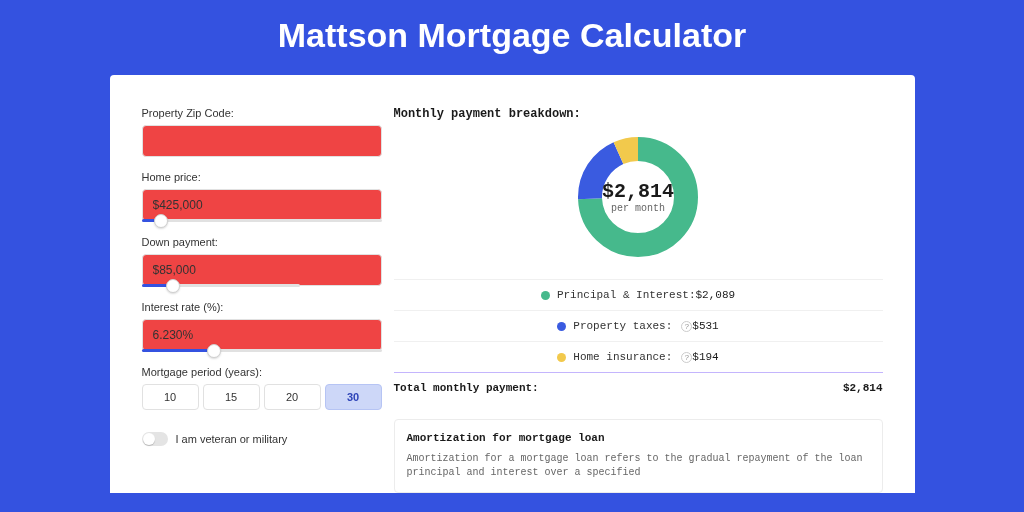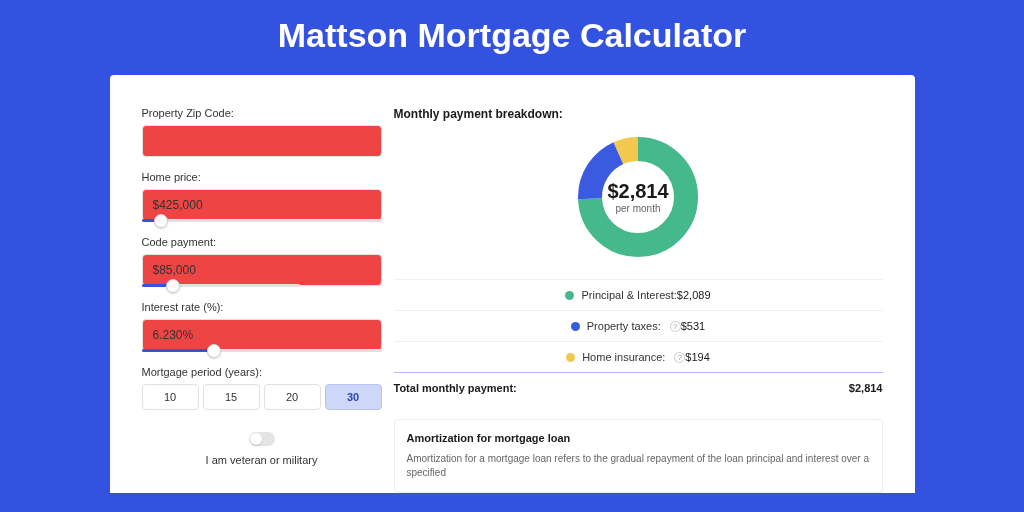--- a/index.html
+++ b/index.html
@@ -20,21 +20,21 @@
   .card {
     background: #fff;
     width: 805px;
     margin: 0 auto;
     border-radius: 4px 4px 0 0;
     padding: 32px 32px 0 32px;
     display: flex;
     gap: 12px;
   }
   .left-col { width: 240px; flex-shrink: 0; }
-  .right-col { flex: 1; }
+  .right-col { flex: 1; font-family: Liberation Mono, monospace; }
   .field-label {
     font-size: 11px;
     color: #333;
     margin-bottom: 6px;
     display: block;
   }
   .field-input {
     width: 100%;
     border: 1px solid #e1e1e1;
     border-radius: 4px;
@@ -81,21 +81,21 @@
     text-align: center;
     cursor: pointer;
     color: #333;
   }
   .period-btn.active {
     background: #cdd7f8;
     border-color: #b6c4f4;
     color: #2e44b8;
     font-weight: 600;
   }
-  .toggle-row { display: flex; align-items: center; gap: 8px; margin-top: 22px; flex-direction: column; }
+  .toggle-row { display: flex; align-items: center; gap: 8px; margin-top: 22px; }
   .toggle {
     width: 26px; height: 14px;
     background: #e4e4e4;
     border-radius: 10px;
     position: relative;
   }
   .toggle-knob {
     position: absolute;
     left: 1px; top: 1px;
     width: 12px; height: 12px;
@@ -185,21 +185,21 @@
     <div class="field-block">
       <label class="field-label">Home price:</label>
       <input class="field-input" value="$425,000" style="">
       <div class="slider-track">
         <div class="slider-fill" style="width:8%"></div>
         <div class="slider-handle" style="left:8%"></div>
       </div>
     </div>
 
     <div class="field-block">
-      <label class="field-label">Code payment:</label>
+      <label class="field-label">Down payment:</label>
       <div class="two-col">
         <input class="field-input" value="$85,000" style="">
       </div>
       <div class="slider-track slider-wrap-narrow">
         <div class="slider-fill" style="width:20%"></div>
         <div class="slider-handle" style="left:20%"></div>
       </div>
     </div>
 
     <div class="field-block">

